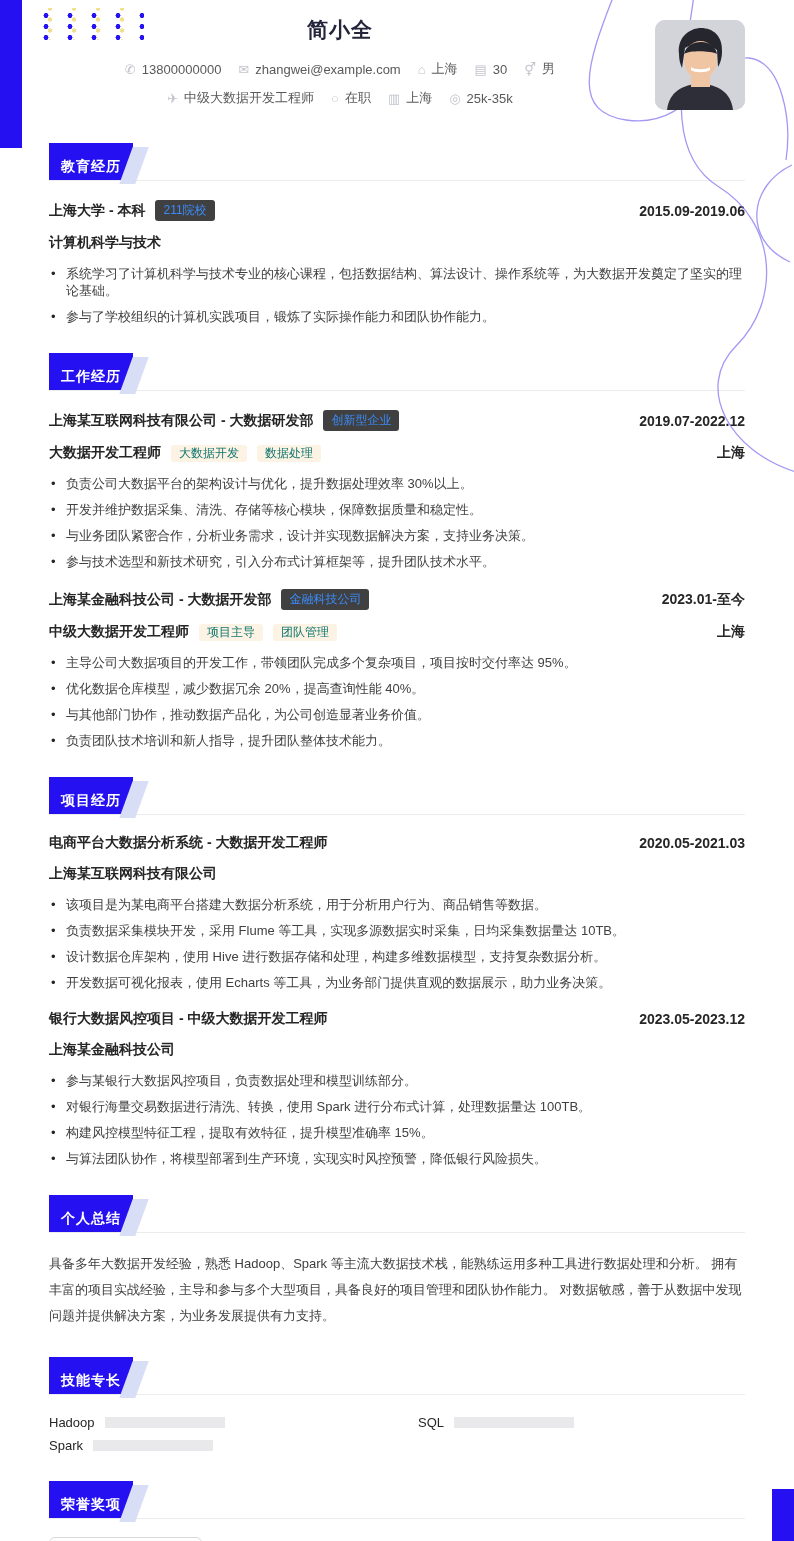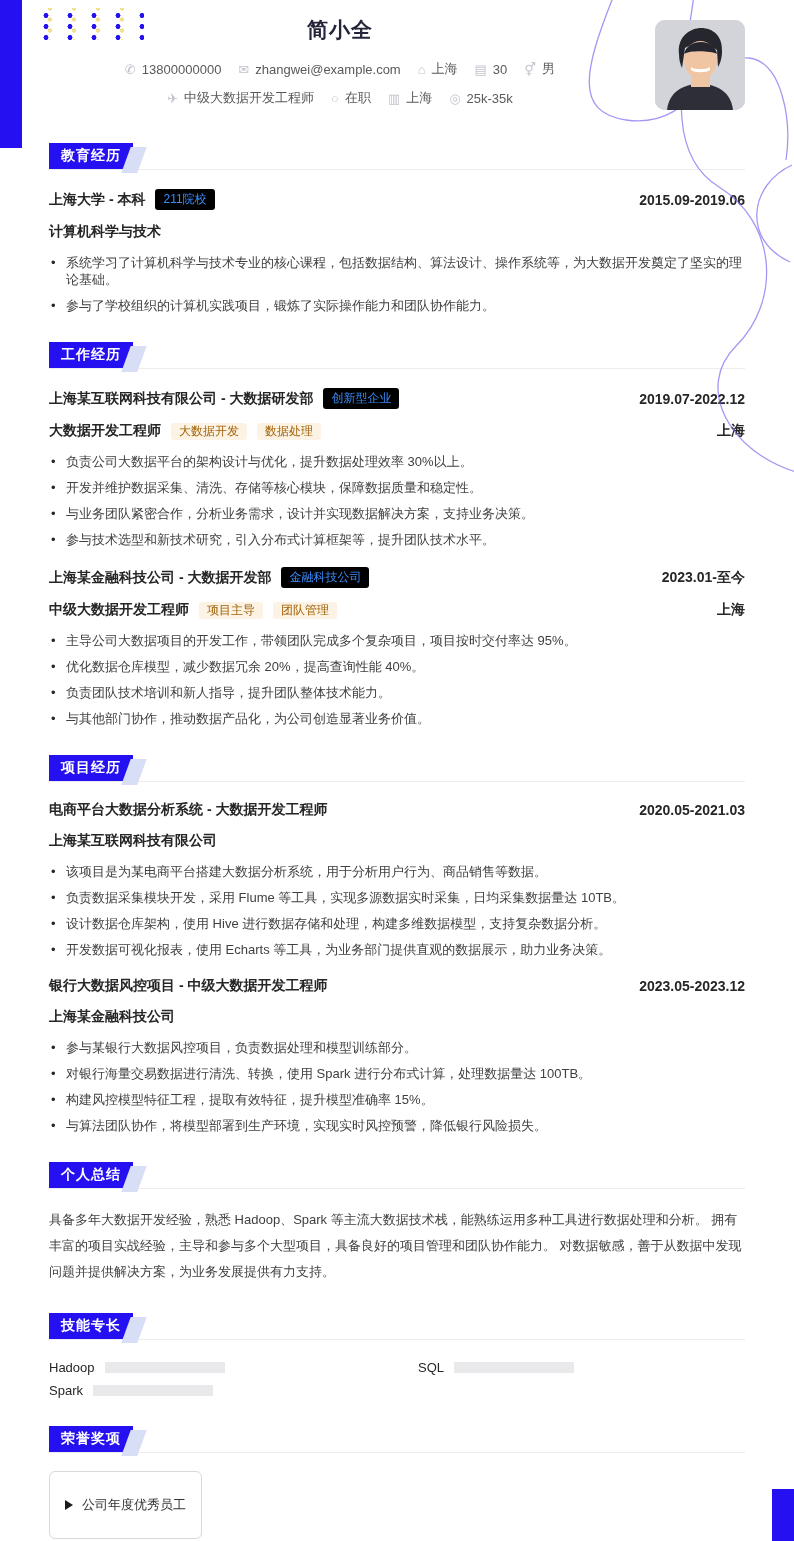--- a/index.html
+++ b/index.html
@@ -37,34 +37,34 @@
     background:linear-gradient(180deg,#d7d8de 0%,#c9cad2 100%);
   }
   .photo svg { display:block; }
 
   
   .section-head { margin:28px 49px 0 49px; border-bottom:1px solid #ececec; }
   .section-head.first { margin-top:36px; }
   .badge {
     position:relative; display:inline-block; z-index:1;
     background:#2410f0; color:#fff; font-size:14px; font-weight:700;
-    padding:4px 12px 4px 12px; letter-spacing:1px;
+    padding:15px 12px 4px 12px; letter-spacing:1px;
   }
   .badge::after {
     content:""; position:absolute; z-index:-1; top:4px; right:-9px;
     width:16px; height:100%; background:#d9def7; transform:skewX(-20deg);
   }
   .section-body { margin:0 49px; }
 
   .entry { margin-top:19px; }
   .entry-row { display:flex; justify-content:space-between; align-items:center; margin-bottom:13px; }
   .entry-title { font-size:14px; font-weight:700; color:#262626; display:flex; align-items:center; gap:10px; }
   .entry-date, .entry-loc { font-size:14px; font-weight:700; color:#262626; white-space:nowrap; }
-  .tag-blue { font-size:12px; font-weight:400; color:#3a8bfa; background:#000000; padding:2px 8px; border-radius:3px; }
-  .tag-orange { font-size:12px; font-weight:400; color:#a16207; background:#fdf3e4; padding:0 8px; border-radius:3px; }
+  .tag-blue { font-size:12px; font-weight:400; color:#3a8bfa; background:#404040; padding:2px 8px; border-radius:3px; }
+  .tag-orange { font-size:12px; font-weight:400; color:#0f766e; background:#fdf3e4; padding:0 8px; border-radius:3px; }
 
   ul.bullets { list-style:none; margin-top:0; }
   ul.bullets li {
     position:relative; padding-left:17px; margin-bottom:9px;
     font-size:13px; line-height:17px; color:#404040;
   }
   ul.bullets li::before {
     content:"•"; position:absolute; left:2px; top:0; color:#262626; font-size:13px;
   }
 
@@ -218,22 +218,22 @@
       <span class="entry-title">
         <span>中级大数据开发工程师</span>
         <span class="tag-orange">项目主导</span>
         <span class="tag-orange">团队管理</span>
       </span>
       <span class="entry-loc">上海</span>
     </div>
     <ul class="bullets">
       <li>主导公司大数据项目的开发工作，带领团队完成多个复杂项目，项目按时交付率达 95%。</li>
       <li>优化数据仓库模型，减少数据冗余 20%，提高查询性能 40%。</li>
+      <li>与其他部门协作，推动数据产品化，为公司创造显著业务价值。</li>
       <li>负责团队技术培训和新人指导，提升团队整体技术能力。</li>
-      <li>与其他部门协作，推动数据产品化，为公司创造显著业务价值。</li>
     </ul>
   </div>
 </div>
 
 <div class="section-head">
   <span class="badge">项目经历</span>
 </div>
 <div class="section-body">
 
   <div class="entry">

